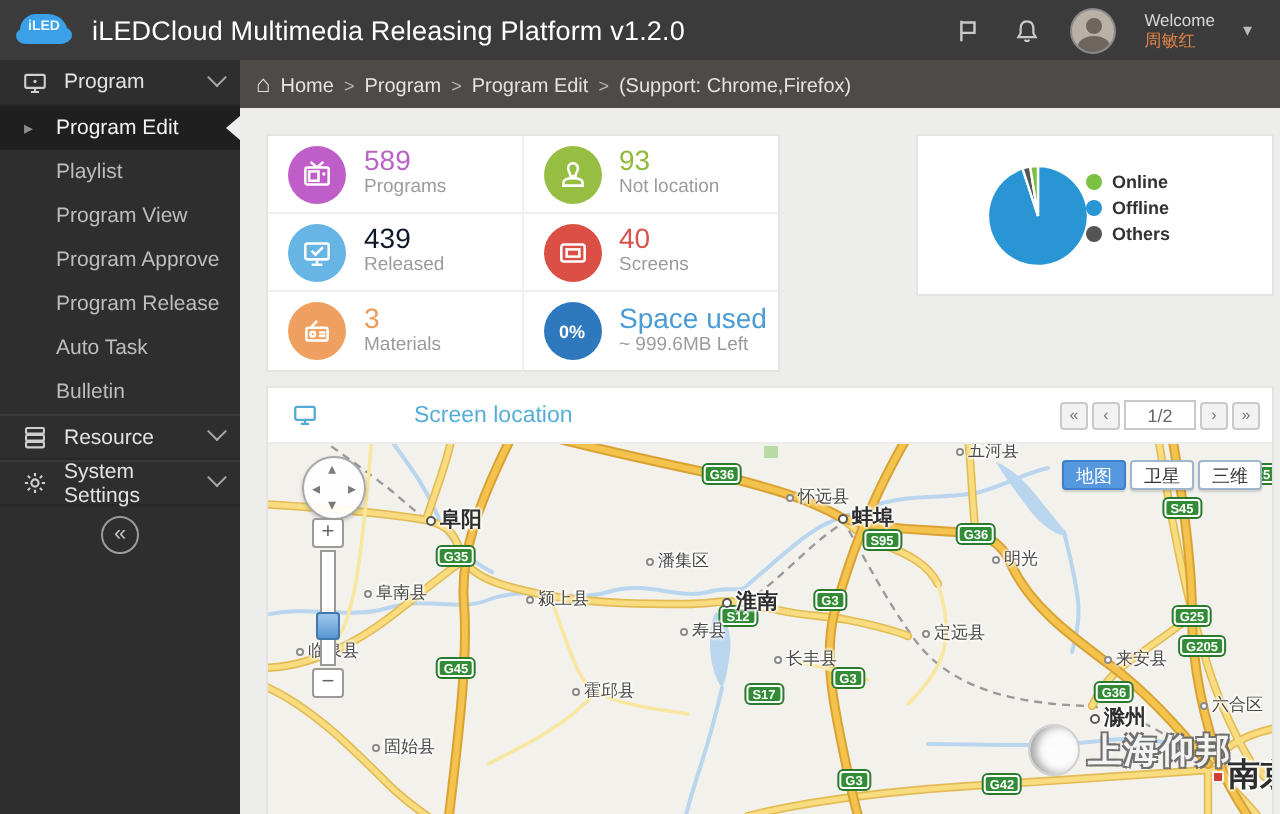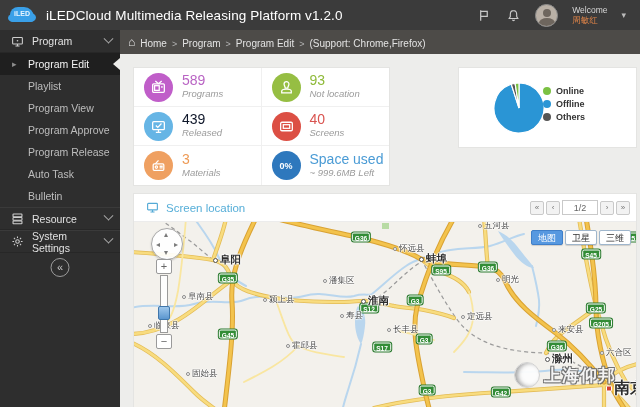--- a/index.html
+++ b/index.html
@@ -51,30 +51,30 @@
 
   .stats { position:absolute; left:13px; top:13px; width:257px; height:119px; display:grid; grid-template-columns:1fr 1fr; grid-template-rows:1fr 1fr 1fr; }
   .stat { display:flex; align-items:center; padding-left:10px; border-right:1px solid #f0f0f0; border-bottom:1px solid #f0f0f0; cursor:pointer; }
   .stat:nth-child(2n) { border-right:none; }
   .stat:nth-child(5),.stat:nth-child(6) { border-bottom:none; }
   .sicon { width:29px; height:29px; border-radius:50%; flex:0 0 29px; display:flex; align-items:center; justify-content:center; color:#fff; }
   .sicon svg { width:17px; height:17px; }
   .sicon .pct { font-size:9px; font-weight:bold; color:#fff; }
   .stxt { margin-left:9px; line-height:13px; }
   .sval { font-size:14px; }
-  .slab { font-size:9.5px; color:#9b9b9b;font-style:italic; }
+  .slab { font-size:9.5px; color:#9b9b9b; }
 
   .pie-card { position:absolute; left:338px; top:13px; width:179px; height:81px; }
   .legend { position:absolute; left:84px; top:17px; }
   .lrow { display:flex; align-items:center; height:12px; margin-bottom:1px; }
   .ldot { width:8px; height:8px; border-radius:50%; margin-right:5px; }
   .llab { font-size:9px; font-weight:bold; color:#333; }
 
   .map-card { position:absolute; left:13px; top:139px; width:504px; height:220px; border:1px solid #e4e4e2; background:#fff; }
-  .secbar { height:28px; display:flex; align-items:center; padding:0 6px 0 12px; border-bottom:1px solid #ececec; background:#fff; }
+  .secbar { height:28px; display:flex; align-items:center; padding:0 6px 0 12px; border-bottom:1px solid #ececec; background:#fff;gap:41px; }
   .secbar svg { width:13px; height:13px; margin-right:7px; }
   .sectitle { font-size:11.5px; color:#56aed8; flex:1; }
   .pager { display:flex; align-items:center; gap:2px; }
   .pbtn { width:14px; height:14px; background:#f2f2f2; border:1px solid #c9c9c9; border-radius:2px; font-size:8px; color:#777; text-align:center; line-height:12px; cursor:pointer; }
   .pbox { width:36px; height:15px; background:#fff; border:1px solid #c9c9c9; font-size:9px; color:#666; text-align:center; line-height:14px; }
 
   
   .map { position:relative; width:502px; height:186px; background:#f3f1ec; overflow:hidden; cursor:default; }
   .map svg.base { position:absolute; left:0; top:0; }
   .mlabel { position:absolute; transform:translate(0,-50%); white-space:nowrap; font-size:8.5px; color:#4a4a4a;

